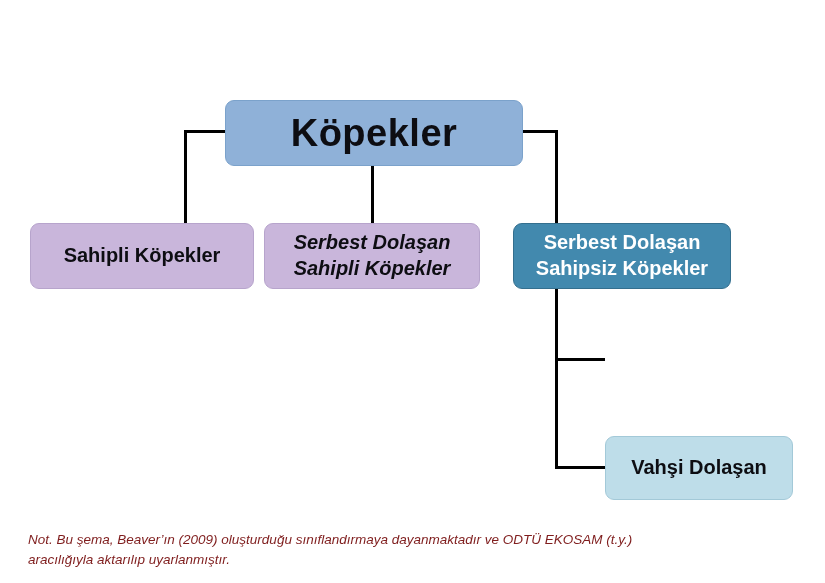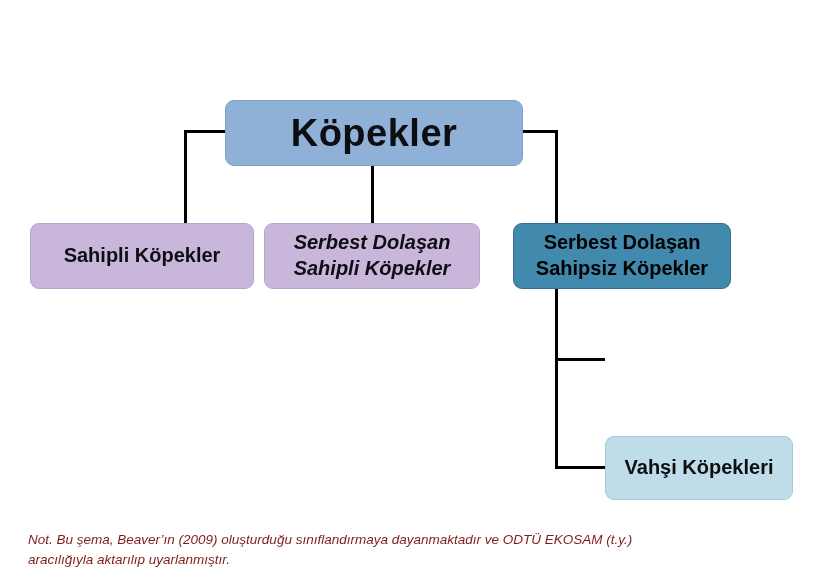--- a/index.html
+++ b/index.html
@@ -37,21 +37,21 @@
   }
   .n-serbest-sahipli {
     left: 264px; top: 223px; width: 216px; height: 66px;
     background: #c9b6db; border: 1px solid #b7a4cc;
     font-size: 20px;
     font-style: italic;
   }
   .n-serbest-sahipsiz {
     left: 513px; top: 223px; width: 218px; height: 66px;
     background: #4289ae; border: 1px solid #346f8e;
-    font-size: 20px; color: #000000;
+    font-size: 20px; color: #ffffff;
   }
   .n-sokak {
     left: 605px; top: 328px; width: 188px; height: 63px;
     background: #bedde9; border: 1px solid #a3c9d8;
     font-size: 20px;
   }
   .n-vahsi {
     left: 605px; top: 436px; width: 188px; height: 64px;
     background: #bedde9; border: 1px solid #a3c9d8;
     font-size: 20px;
@@ -95,20 +95,20 @@
 
   <div class="node n-root">Köpekler</div>
 
   <div class="node n-sahipli">Sahipli Köpekler</div>
 
   <div class="node n-serbest-sahipli">Serbest Dolaşan Sahipli Köpekler</div>
 
   <div class="node n-serbest-sahipsiz">Serbest Dolaşan Sahipsiz Köpekler</div>
 
 
-  <div class="node n-vahsi">Vahşi Köpekleri</div>
+  <div class="node n-vahsi">Vahşi Dolaşan</div>
 
   <div class="note">
     <div class="nline">Not. Bu şema, Beaver’ın (2009) oluşturduğu sınıflandırmaya dayanmaktadır ve ODTÜ EKOSAM (t.y.)</div>
     <div class="nline">aracılığıyla aktarılıp uyarlanmıştır.</div>
   </div>
 
 </div>
 
 </body></html>

